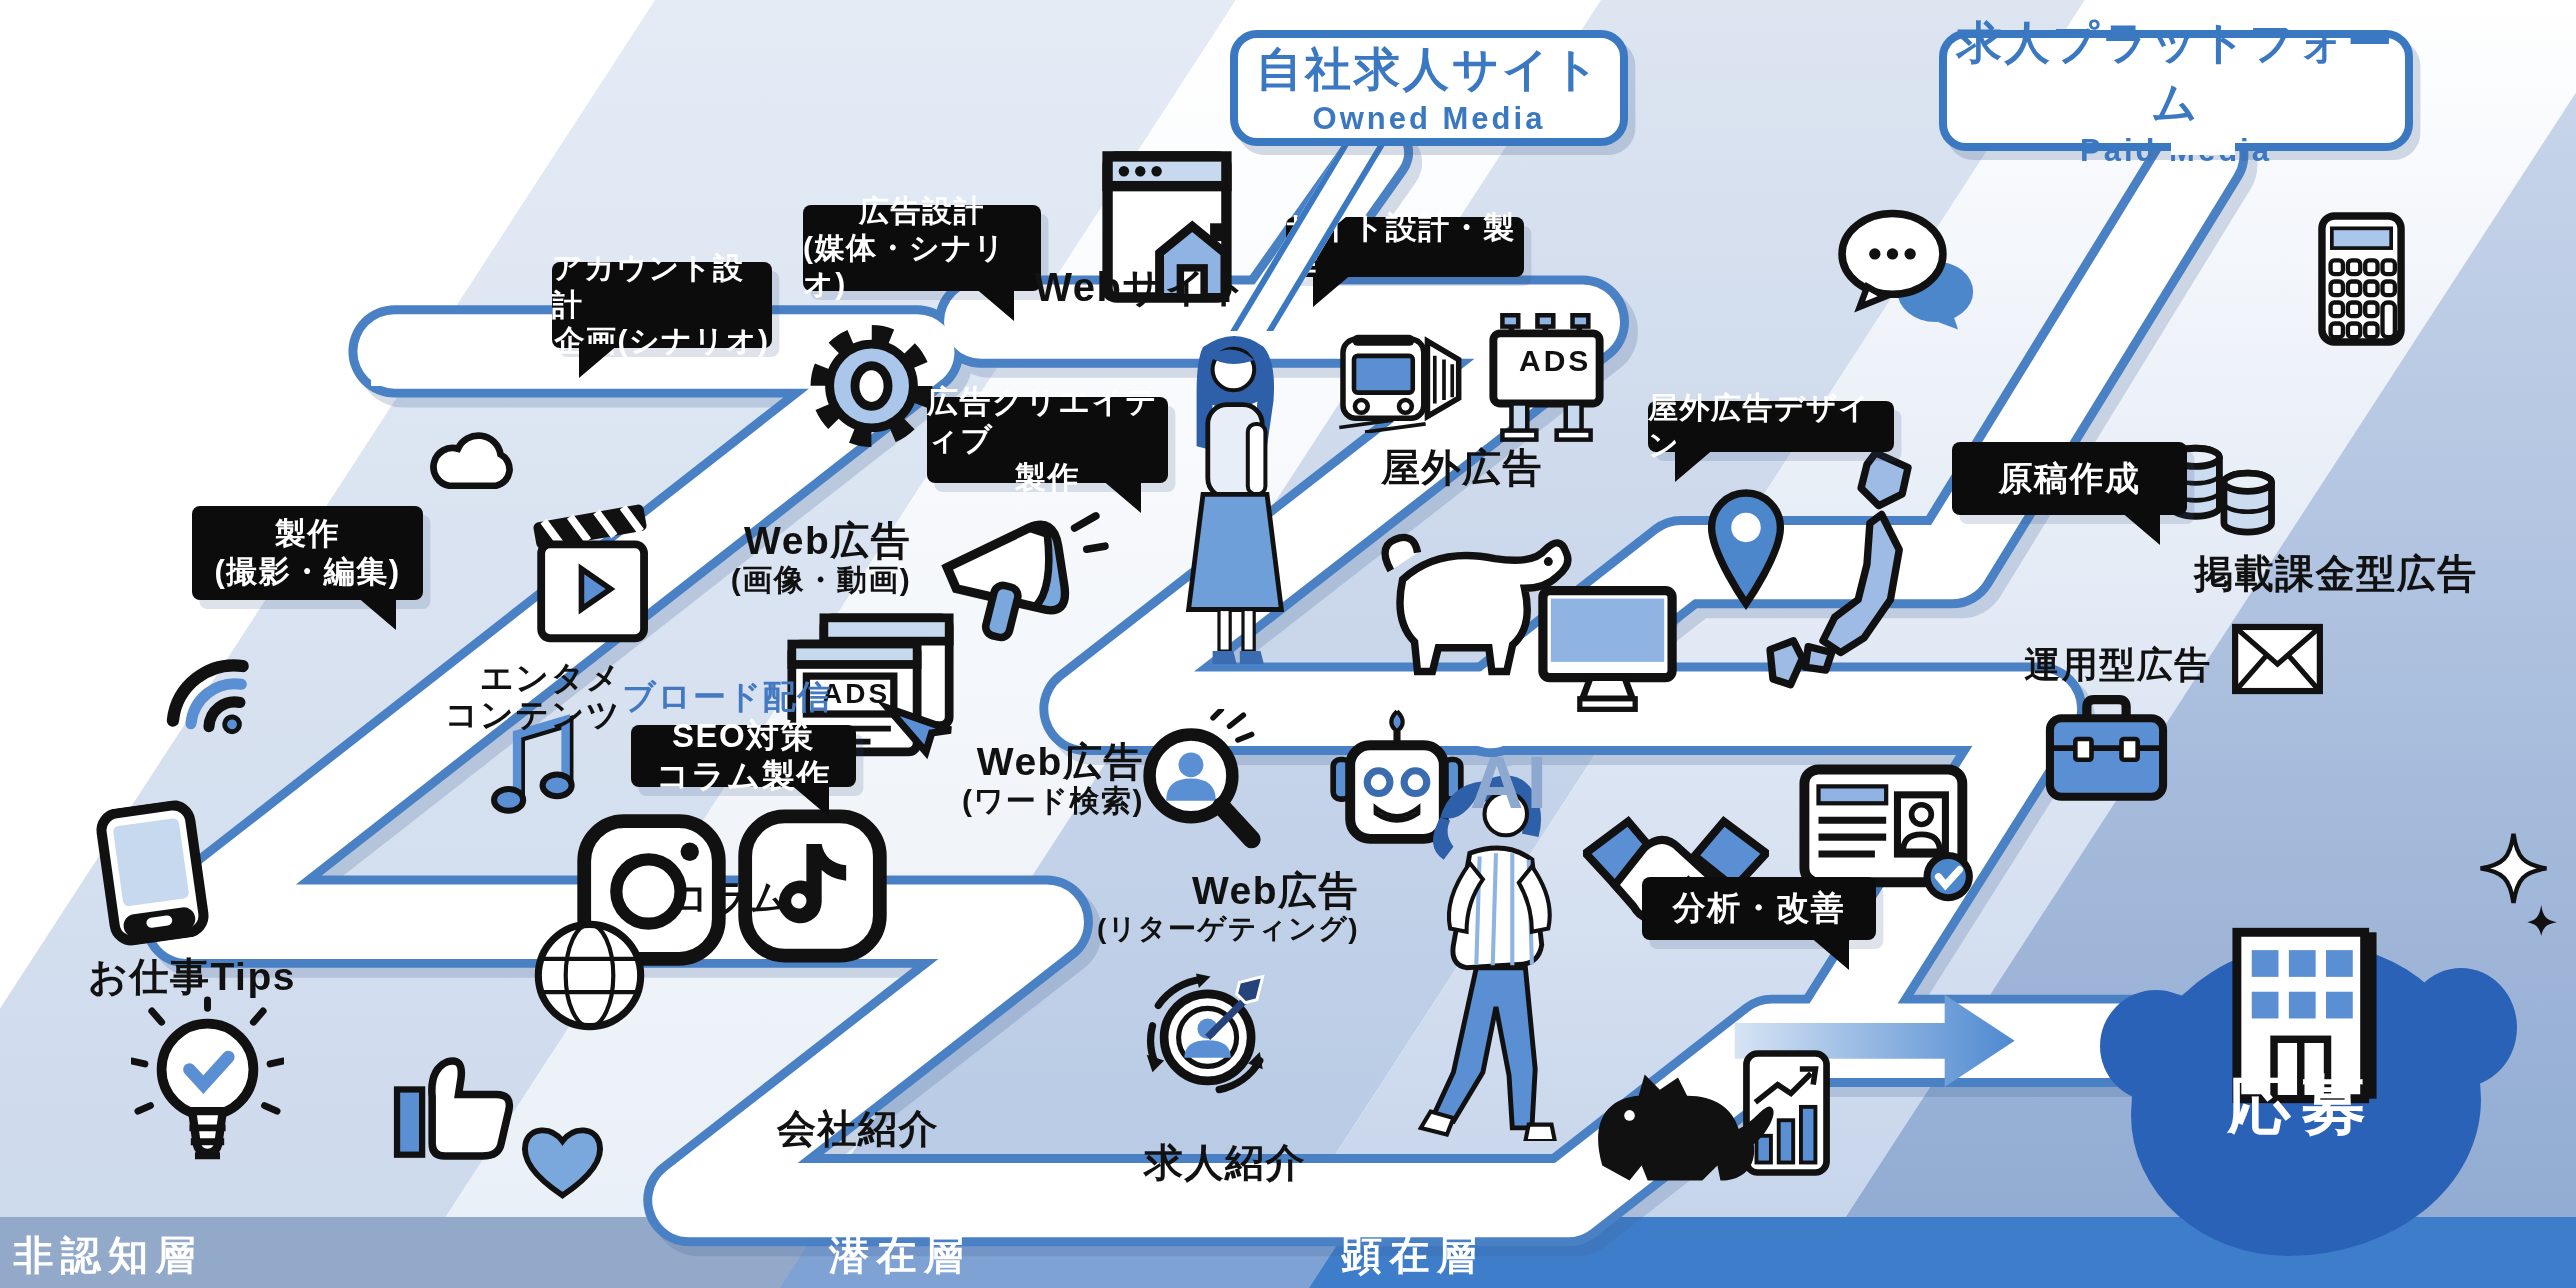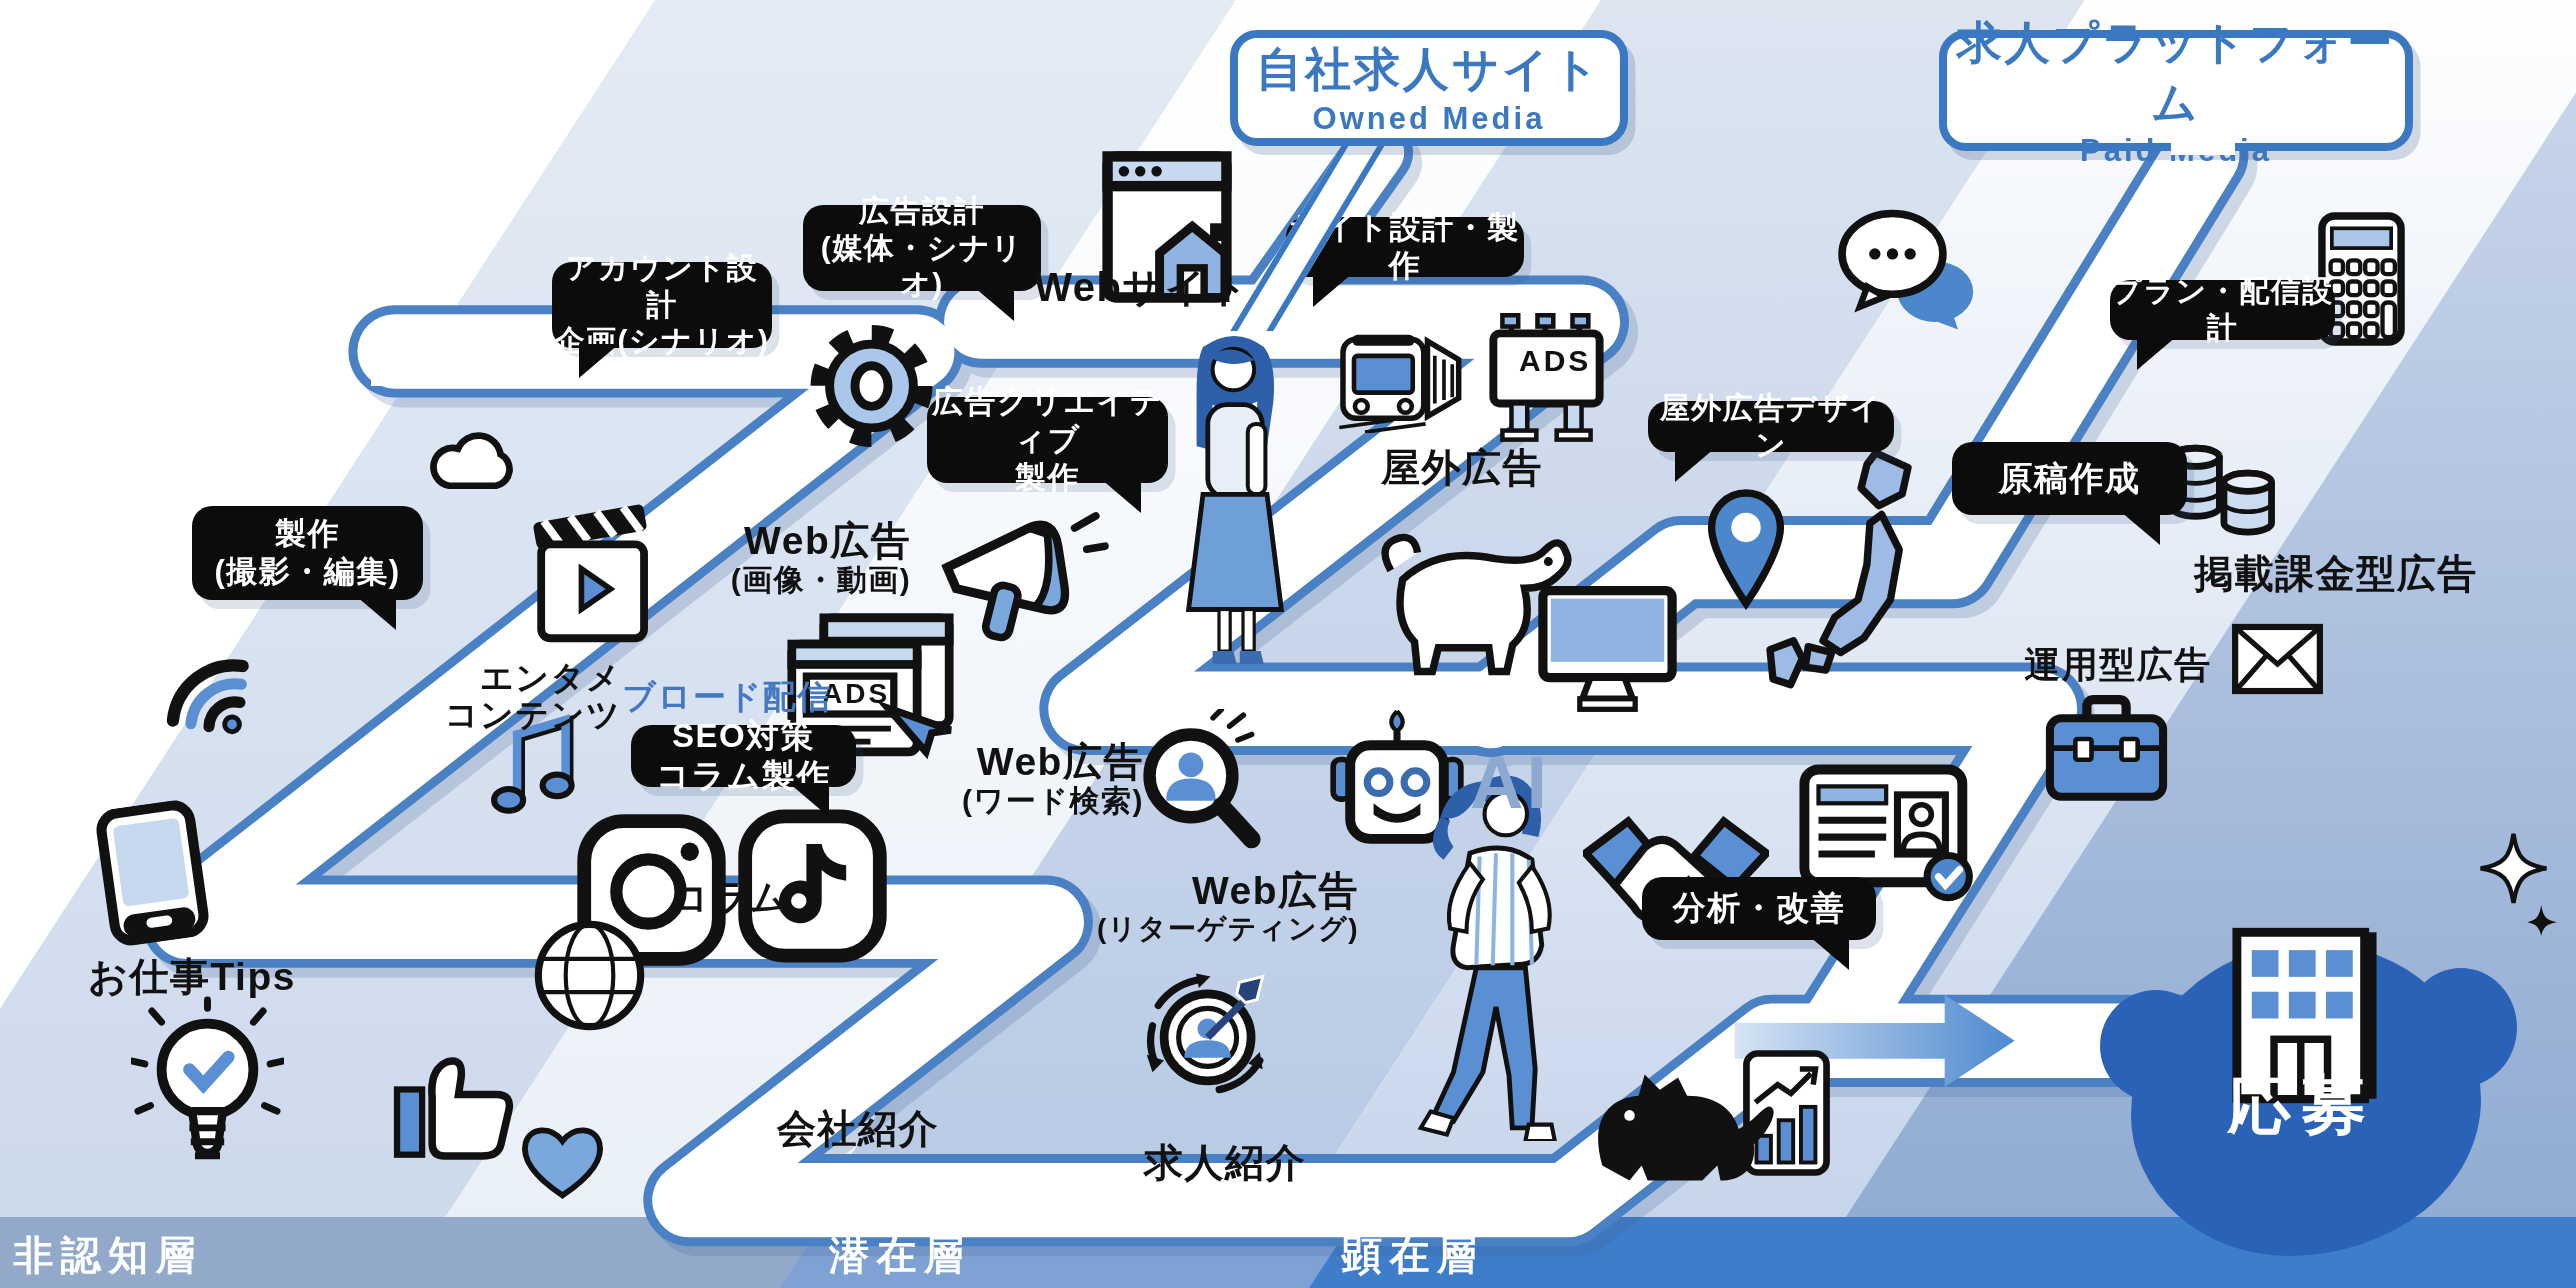--- a/index.html
+++ b/index.html
@@ -6,22 +6,22 @@
   *{margin:0;padding:0;box-sizing:border-box}
   html,body{width:2576px;height:1288px;overflow:hidden;background:#fff;
     font-family:"Liberation Sans","DejaVu Sans",sans-serif;}
   #stage{position:relative;width:2576px;height:1288px;overflow:hidden}
   .band{position:absolute;top:0;height:1288px;transform:skewX(-33deg);transform-origin:0 0}
   .barseg{position:absolute;top:0;height:71px;transform:skewX(-33deg);transform-origin:0 0}
   #bar{position:absolute;left:0;top:1217px;width:2576px;height:71px;overflow:hidden}
   .barlbl{position:absolute;top:1228px;color:#fff;font-weight:bold;font-size:40px;letter-spacing:7.4px;z-index:40}
   svg{display:block}
   .ic{position:absolute;z-index:12}
-  .co{position:absolute;z-index:24;background:var(--cb);color:#fff;border-radius:20px;
-      display:flex;flex-direction:column;align-items:center;justify-content:center;text-align:center;
+  .co{position:absolute;z-index:24;background:var(--cb);color:#fff;border-radius:8px;
+      display:flex;flex-direction:column;align-items:center;justify-content:center;
       font-weight:bold;line-height:1.22;letter-spacing:1.5px;box-shadow:7.4px 9px 0 rgba(50,80,130,.16)}
   .co.t-bl::after{content:"";position:absolute;bottom:-30px;left:27px;width:0;height:0;
       border-top:34px solid var(--cb);border-right:40px solid transparent}
   .co.t-br::after{content:"";position:absolute;bottom:-30px;right:27px;width:0;height:0;
       border-top:34px solid var(--cb);border-left:40px solid transparent}
   .lbl{position:absolute;z-index:26;font-weight:bold;color:var(--ink);text-align:right;
       line-height:1.12;letter-spacing:1.5px;transform:translate(-50%,-50%);white-space:nowrap}
   .lbl .sub{display:block;font-weight:bold}
   .bluebox{position:absolute;z-index:30;background:#fff;border:8.2px solid var(--acc);border-radius:27px;
       color:var(--acc);display:flex;flex-direction:column;align-items:center;justify-content:center;
@@ -470,23 +470,20 @@
     <span>広告クリエイティブ</span>
     <span>製作</span>
   </div>
   <div class="co t-bl" style="left:1648px;top:401px;width:246px;height:51px;font-size:30px">
     <span>屋外広告デザイン</span>
   </div>
   <div class="co t-br" style="left:631px;top:725px;width:225px;height:62px;font-size:33px">
     <span>SEO対策</span>
     <span>コラム製作</span>
   </div>
-  <div class="co t-bl" style="left:2110px;top:280px;width:225px;height:60px;font-size:30px">
-    <span>プラン・配信設計</span>
-  </div>
   <div class="co t-br" style="left:1952px;top:442px;width:235px;height:73px;font-size:34px">
     <span>原稿作成</span>
   </div>
   <div class="co t-br" style="left:1642px;top:877px;width:234px;height:63px;font-size:33px">
     <span>分析・改善</span>
   </div>
 
   <div class="lbl" style="left:1142px;top:287px;font-size:40px"><span>Webサイト</span></div>
   <div class="lbl" style="left:1462px;top:468px;font-size:39px"><span>屋外広告</span></div>
   <div class="lbl" style="left:821px;top:558px;font-size:39px">

